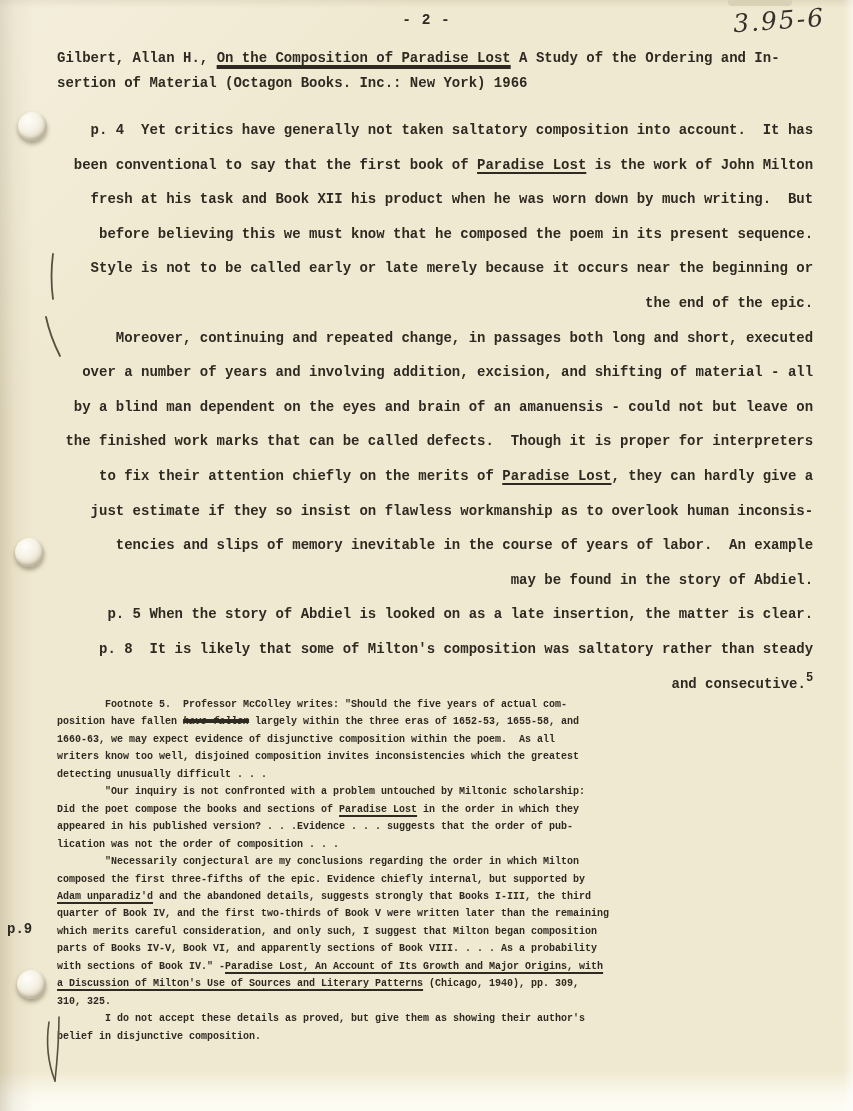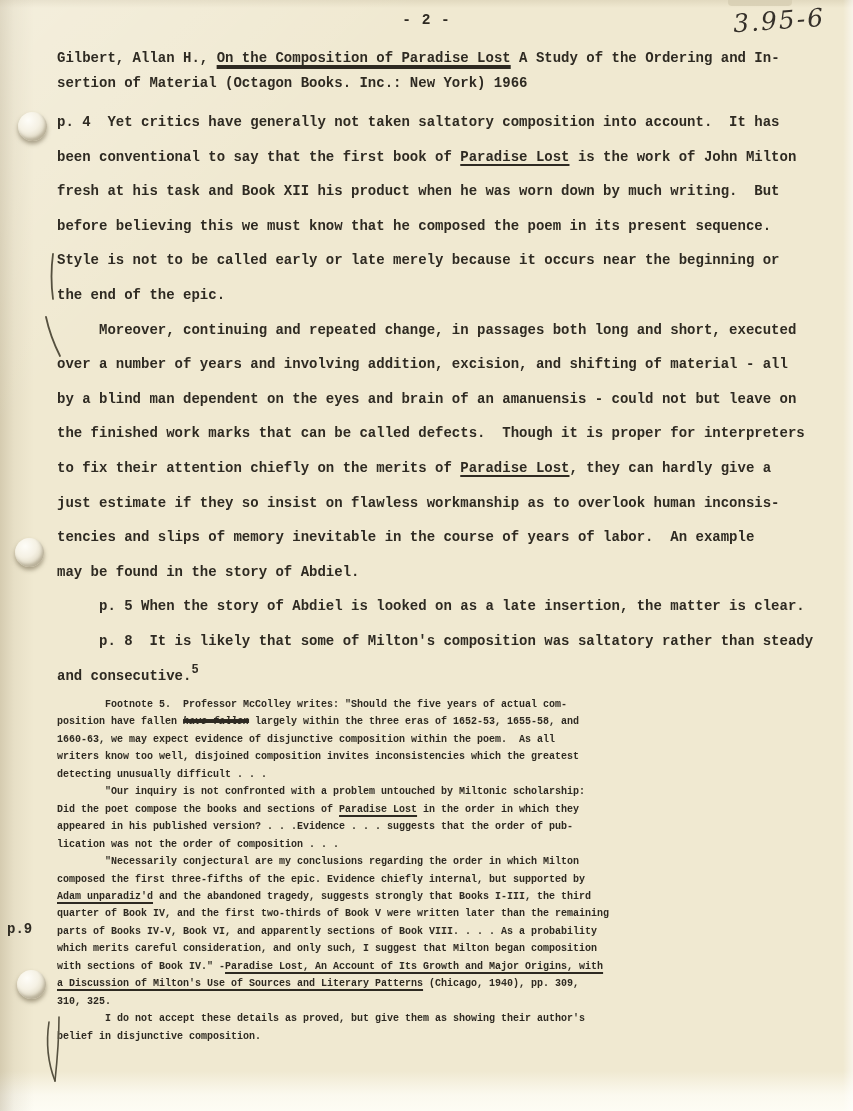--- a/index.html
+++ b/index.html
@@ -10,21 +10,21 @@
       linear-gradient(to right, rgba(150,135,100,0.30) 0px, rgba(150,135,100,0.10) 14px, rgba(150,135,100,0) 34px),
       linear-gradient(to left, rgba(255,255,255,0.55) 0px, rgba(255,255,255,0) 10px),
       linear-gradient(to bottom, rgba(160,145,110,0.18) 0px, rgba(160,145,110,0) 8px),
       linear-gradient(to top, #fdfcf4 0px, rgba(253,252,244,0.85) 16px, rgba(253,252,244,0) 40px),
       #f0e9d1;
     font-family:"Liberation Mono", monospace;
     color:#2e2a22; font-weight:700;
   }
   .line { white-space:pre; }
   .citation { position:absolute; left:57px; top:46px; font-size:14px; line-height:25px; letter-spacing:0; }
-  .body-text { position:absolute; left:57px; top:105px; font-size:14px; line-height:34.6px; }
+  .body-text { position:absolute; left:57px; top:113px; font-size:14px; line-height:34.6px;text-align:right; }
   .footnote  { position:absolute; left:57px; top:696px; font-size:10px; line-height:17.45px; }
   .page-number { position:absolute; left:0; right:0; top:12px; text-align:center; font-size:14.5px; letter-spacing:1px; }
   .handwritten {
     position:absolute; right:28px; top:6px; font-family:"DejaVu Serif", serif;
     font-style:italic; font-weight:400; font-size:25px; color:#35302a;
     transform:rotate(-4deg); letter-spacing:2px;
   }
   .margin-note { position:absolute; left:7px; top:921px; font-size:14px; }
   .u      { text-decoration:underline; text-decoration-thickness:2px; text-underline-offset:2.5px; }
   .heavy  { text-decoration-thickness:3.5px; text-underline-offset:3px; }
@@ -83,24 +83,24 @@
       <div class="line"><span>position have fallen </span><span class="strike">have fallen</span><span> largely within the three eras of 1652-53, 1655-58, and</span></div>
       <div class="line"><span>1660-63, we may expect evidence of disjunctive composition within the poem.  As all</span></div>
       <div class="line"><span>writers know too well, disjoined composition invites inconsistencies which the greatest</span></div>
       <div class="line"><span>detecting unusually difficult . . .</span></div>
       <div class="line"><span>        "Our inquiry is not confronted with a problem untouched by Miltonic scholarship:</span></div>
       <div class="line"><span>Did the poet compose the books and sections of </span><span class="u">Paradise Lost</span><span> in the order in which they</span></div>
       <div class="line"><span>appeared in his published version? . . .Evidence . . . suggests that the order of pub-</span></div>
       <div class="line"><span>lication was not the order of composition . . .</span></div>
       <div class="line"><span>        "Necessarily conjectural are my conclusions regarding the order in which Milton</span></div>
       <div class="line"><span>composed the first three-fifths of the epic. Evidence chiefly internal, but supported by</span></div>
-      <div class="line"><span class="u">Adam unparadiz'd</span><span> and the abandoned tragedy, suggests strongly that Books I-III, the third</span></div>
+      <div class="line"><span class="u">Adam unparadiz'd</span><span> and the abandoned details, suggests strongly that Books I-III, the third</span></div>
       <div class="line"><span>quarter of Book IV, and the first two-thirds of Book V were written later than the remaining</span></div>
+      <div class="line"><span>which merits careful consideration, and only such, I suggest that Milton began composition</span></div>
       <div class="line"><span>parts of Books IV-V, Book VI, and apparently sections of Book VIII. . . . As a probability</span></div>
-      <div class="line"><span>which merits careful consideration, and only such, I suggest that Milton began composition</span></div>
       <div class="line"><span>with sections of Book IV." -</span><span class="u">Paradise Lost, An Account of Its Growth and Major Origins, with</span></div>
       <div class="line"><span class="u">a Discussion of Milton's Use of Sources and Literary Patterns</span><span> (Chicago, 1940), pp. 309,</span></div>
       <div class="line"><span>310, 325.</span></div>
       <div class="line"><span>        I do not accept these details as proved, but give them as showing their author's</span></div>
       <div class="line"><span>belief in disjunctive composition.</span></div>
     </div>
 
   <svg class="pen-marks" viewBox="0 0 853 1111">
     <path d="M 53 254 C 51 269, 51 284, 53 299" fill="none" stroke="#55503f" stroke-width="1.8" stroke-linecap="round"></path>
     <path d="M 46 317 C 49 331, 54 344, 60 356" fill="none" stroke="#55503f" stroke-width="1.8" stroke-linecap="round"></path>

